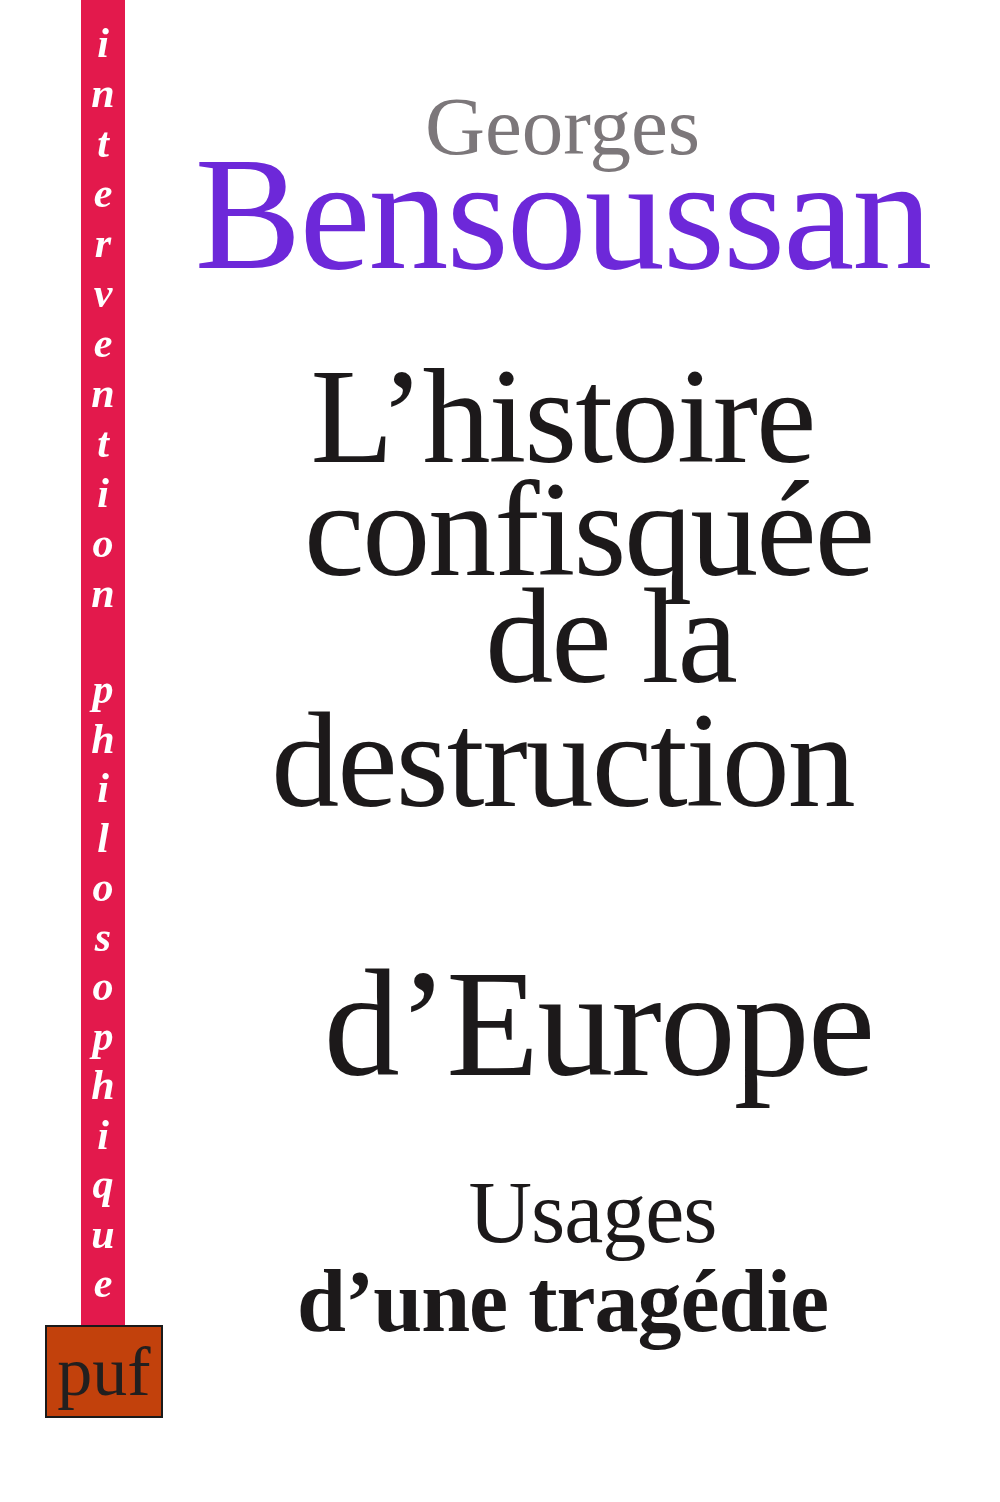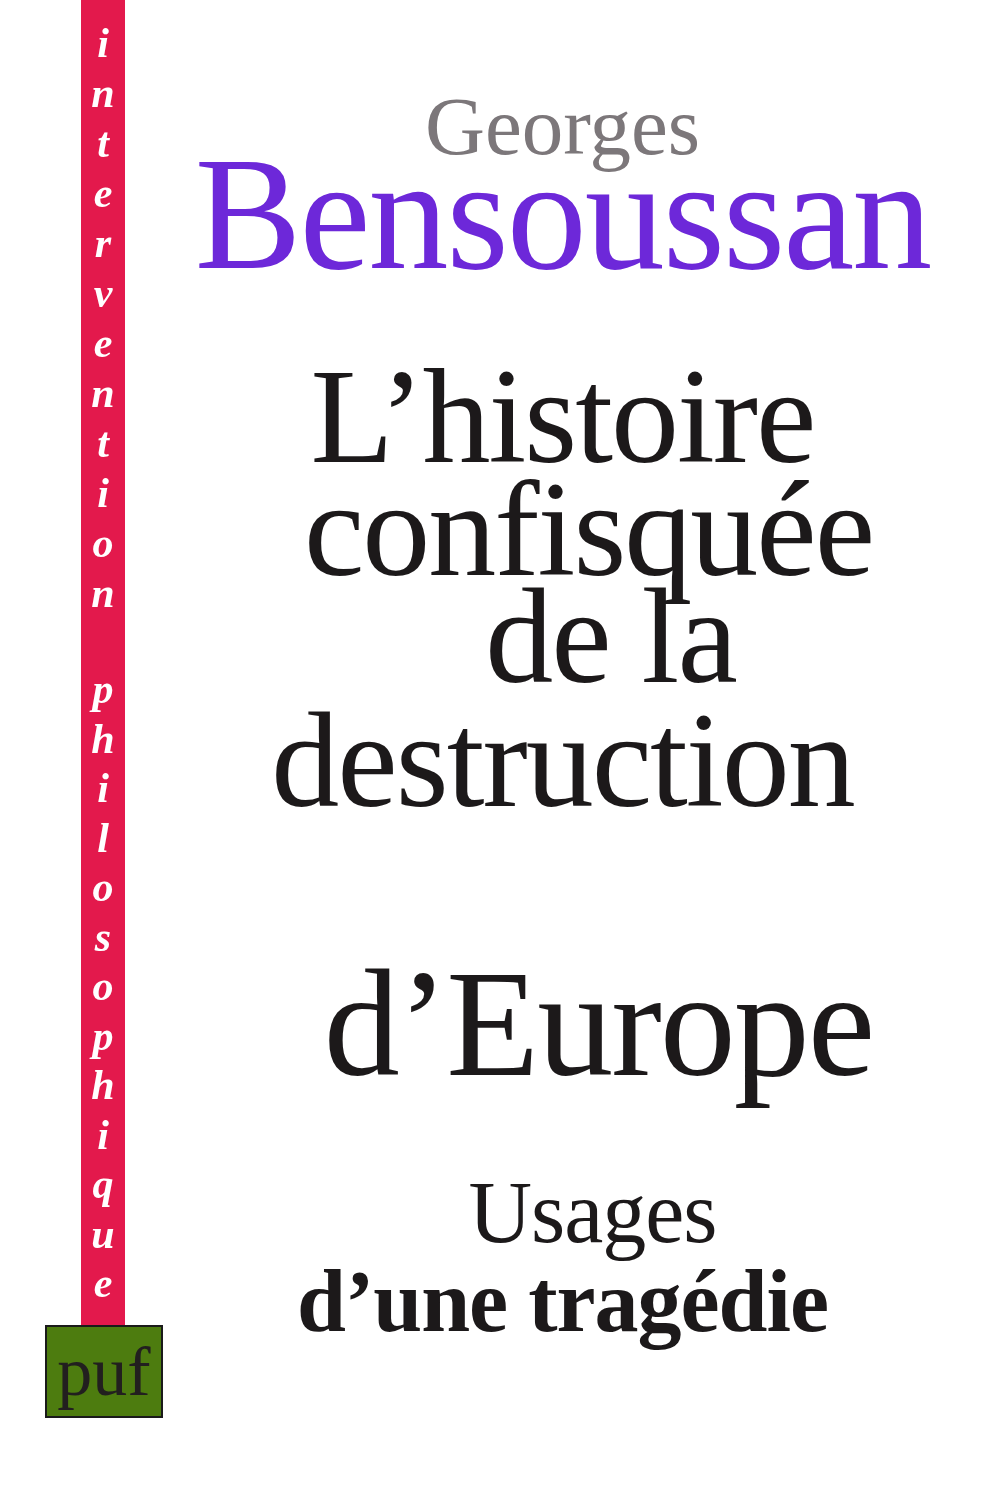--- a/index.html
+++ b/index.html
@@ -72,21 +72,21 @@
 
   .subtitle-line { color: #1c191a; letter-spacing: -1px; }
   .subtitle-1 { top: 1169px; font-size: 88px; }
   .subtitle-2 { top: 1258px; font-size: 88px; font-weight: bold; }
 
   
   .puf-box {
     position: absolute;
     left: 45px; top: 1325px;
     width: 114px; height: 89px;
-    background: #4d7c0f;
+    background: #c2410c;
     border: 2px solid #1a1a1a;
     display: flex;
     align-items: center;
     justify-content: center;
   }
   .puf-text {
     font-family: "Liberation Serif", serif;
     font-size: 70px;
     line-height: 1;
     color: #221f1f;

